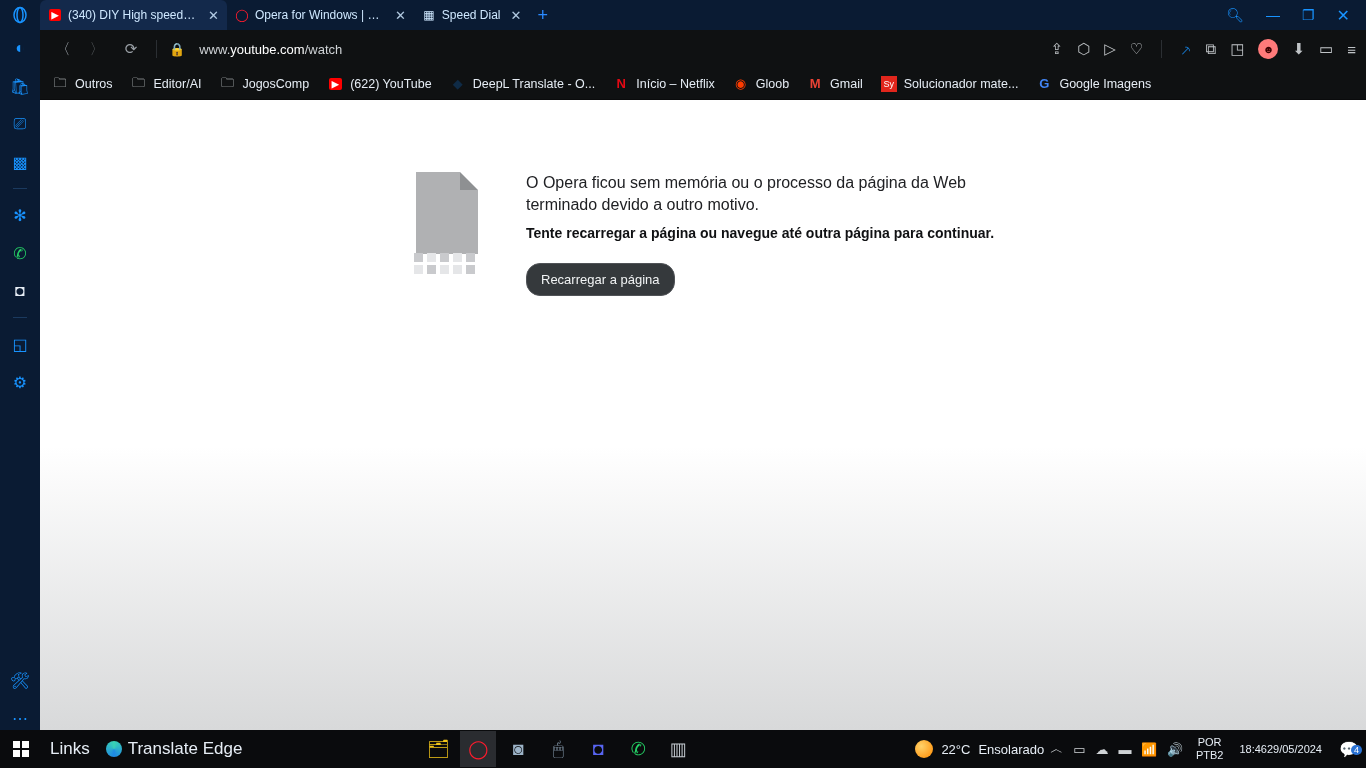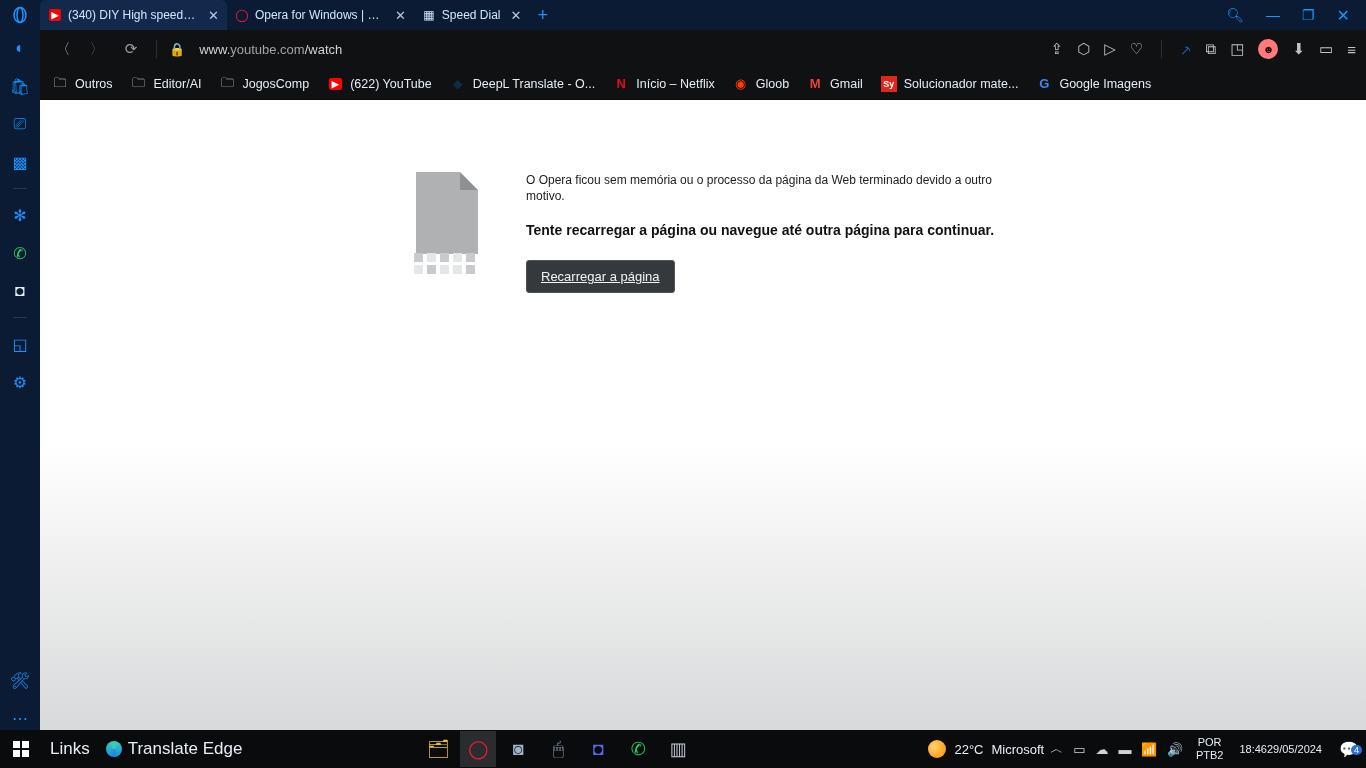--- a/index.html
+++ b/index.html
@@ -20,41 +20,41 @@
 .left-rail .ic { width:24px; height:24px; display:flex; align-items:center; justify-content:center; color:#1893ff; font-size:16px; }
 .left-rail .ic.white { color:#e6edf5; }
 .left-rail .sep { width:14px; height:1px; background:#1b3a5f; }
 .left-rail .spacer { flex:1; }
 .toolbar { position:absolute; top:30px; left:40px; right:0; height:38px; background:#0f1112; display:flex; align-items:center; padding:0 10px; gap:8px; color:#cfd3d6; }
 .nav-btn { width:26px; height:26px; display:flex; align-items:center; justify-content:center; color:#9aa0a6; font-size:15px; }
 .nav-btn.disabled { color:#525659; }
 .divider { width:1px; height:18px; background:#2b2f33; margin:0 4px; }
 .lock { color:#bfc3c6; font-size:13px; }
 .url { font-size:13px; color:#cfd3d6; margin-left:6px; flex:1; white-space:nowrap; overflow:hidden; }
-.url .domain { color:#a3a3a3; }
+.url .domain { color:#ffffff; }
 .toolbar-right { display:flex; align-items:center; gap:14px; }
 .toolbar-right .ic { color:#bfc3c6; font-size:15px; }
 .avatar { width:20px; height:20px; border-radius:50%; background:#ff7a7a; display:flex; align-items:center; justify-content:center; color:#3a0000; font-size:11px; }
 .bookmarks { position:absolute; top:68px; left:40px; right:0; height:32px; background:#0f1112; display:flex; align-items:center; padding:0 12px; gap:18px; color:#e6edf5; font-size:12.5px; border-bottom:1px solid #0a0b0c; }
 .bm { display:flex; align-items:center; gap:7px; white-space:nowrap; }
 .bm .fav { width:16px; height:16px; display:flex; align-items:center; justify-content:center; font-size:13px; }
 .content { position:absolute; top:100px; left:40px; right:0; bottom:38px; background:linear-gradient(#fff 0%, #fff 55%, #d8d9da 100%); }
 .err-wrap { position:absolute; top:72px; left:376px; display:flex; gap:38px; }
 .err-icon { width:72px; height:92px; position:relative; }
 .page-shape { width:62px; height:82px; background:#b0b1b3; position:relative; }
 .fold { position:absolute; top:0; right:0; width:18px; height:18px; background:#fff; }
 .fold2 { position:absolute; top:0; right:0; width:18px; height:18px; background:#8e9092; clip-path:polygon(0 0,100% 100%,0 100%); }
 .crumble { position:absolute; left:-2px; bottom:-10px; display:grid; grid-template-columns:repeat(5,10px); gap:3px; }
 .crumble span { width:9px; height:9px; background:#c9cacd; }
 .crumble span.d { background:#e5e6e8; }
 .err-text { max-width:480px; }
 .err-title { color:#c41411; font-size:32px; font-weight:400; margin-bottom:20px; }
-.err-msg { color:#202124; font-size:12px; margin-bottom:18px; line-height:1.35; }
+.err-msg { color:#202124; font-size:16px; margin-bottom:10px; line-height:1.35; }
 .err-hint { color:#101113; font-size:14px; font-weight:700; margin-bottom:22px; }
-.reload { background:#35393c; color:#f1f3f4; border:1px solid #505357; border-radius:3px; padding:8px 14px; font-size:13px; cursor:pointer;text-decoration:underline; }
+.reload { background:#35393c; color:#f1f3f4; border:1px solid #505357; border-radius:14px; padding:8px 14px; font-size:13px; cursor:pointer; }
 .taskbar { position:absolute; left:0; right:0; bottom:0; height:38px; background:#0a0b0d; display:flex; align-items:center; color:#e6edf5; }
 .start { width:42px; display:flex; align-items:center; justify-content:center; font-size:15px;color:#fff; }
 .start svg { width:16px; height:16px; }
 .tb-item { display:flex; align-items:center; gap:6px; font-size:17px; padding:0 8px; height:50px;justify-content:flex-end; }
 .tb-icons { display:flex; align-items:center; gap:4px; margin-left:12px; }
 .tb-icons .ic { width:36px; height:36px; display:flex; align-items:center; justify-content:center; font-size:18px; }
 .tb-icons .ic.active { background:#2a2c30; }
 .tb-spacer { flex:1; }
 .weather { display:flex; align-items:center; gap:8px; font-size:13px; }
 .sun { width:18px; height:18px; border-radius:50%; background:radial-gradient(circle at 35% 35%, #ffd26a, #ff8a00); }
@@ -177,21 +177,21 @@
     </div>
   <div class="bm">
       <span class="fav" style="color:#ff3c00">◉</span>
       <span>Gloob</span>
     </div>
   <div class="bm">
       <span class="fav" style="color:#ea4335;font-weight:700">M</span>
       <span>Gmail</span>
     </div>
   <div class="bm">
-      <span class="fav" style="background:#e1261c;color:#fff;font-size:9px;padding:1px 2px;font-weight:700">Sy</span>
+      <span class="fav" style="background:#e1261c;color:#fff;font-size:9px;padding:1px 2px;font-weight:400">Sy</span>
       <span>Solucionador mate...</span>
     </div>
   <div class="bm">
       <span class="fav" style="font-weight:700">
         <span style="color:#4285f4">G</span>
       </span>
       <span>Google Imagens</span>
     </div>
 </div>
 
@@ -245,21 +245,21 @@
     <div class="ic" style="color:#9db4c8">◙</div>
     <div class="ic" style="color:#9db4c8">🖱</div>
     <div class="ic" style="color:#5865f2">◘</div>
     <div class="ic" style="color:#25d366">✆</div>
     <div class="ic" style="color:#c0c6cc">▥</div>
   </div>
   <div class="tb-spacer"></div>
   <div class="weather">
     <span class="sun"></span>
     <span>22°C</span>
-    <span>Microsoft</span>
+    <span>Ensolarado</span>
   </div>
   <div class="sys">
     <span>︿</span>
     <span>▭</span>
     <span>☁</span>
     <span>▬</span>
     <span>📶</span>
     <span>🔊</span>
   </div>
   <div class="lang">

